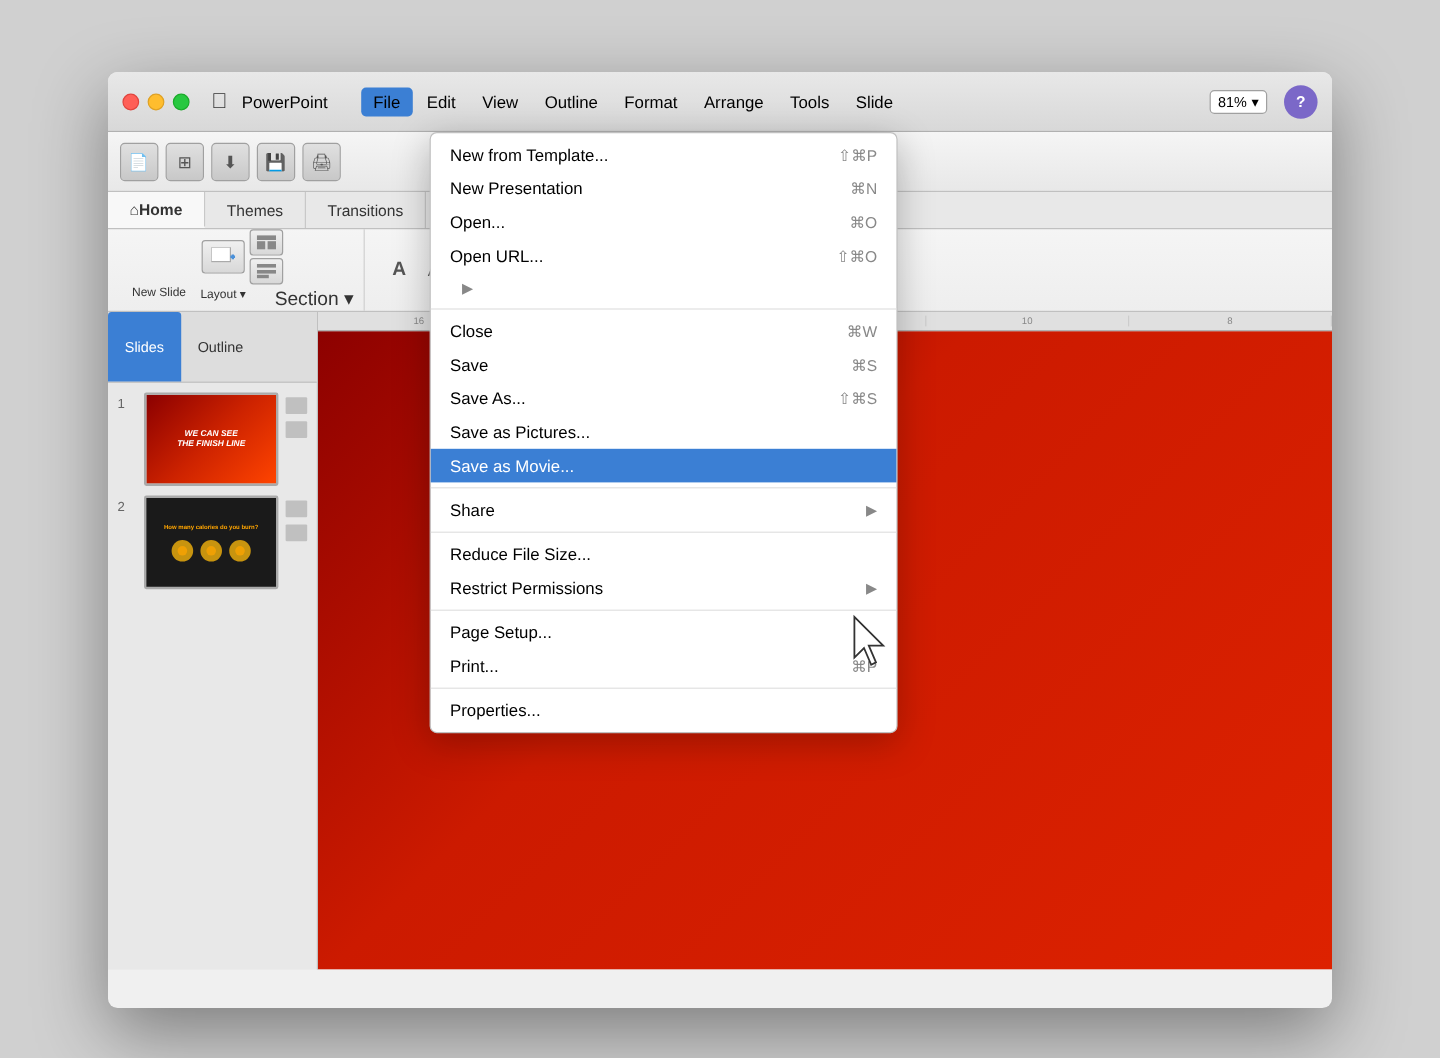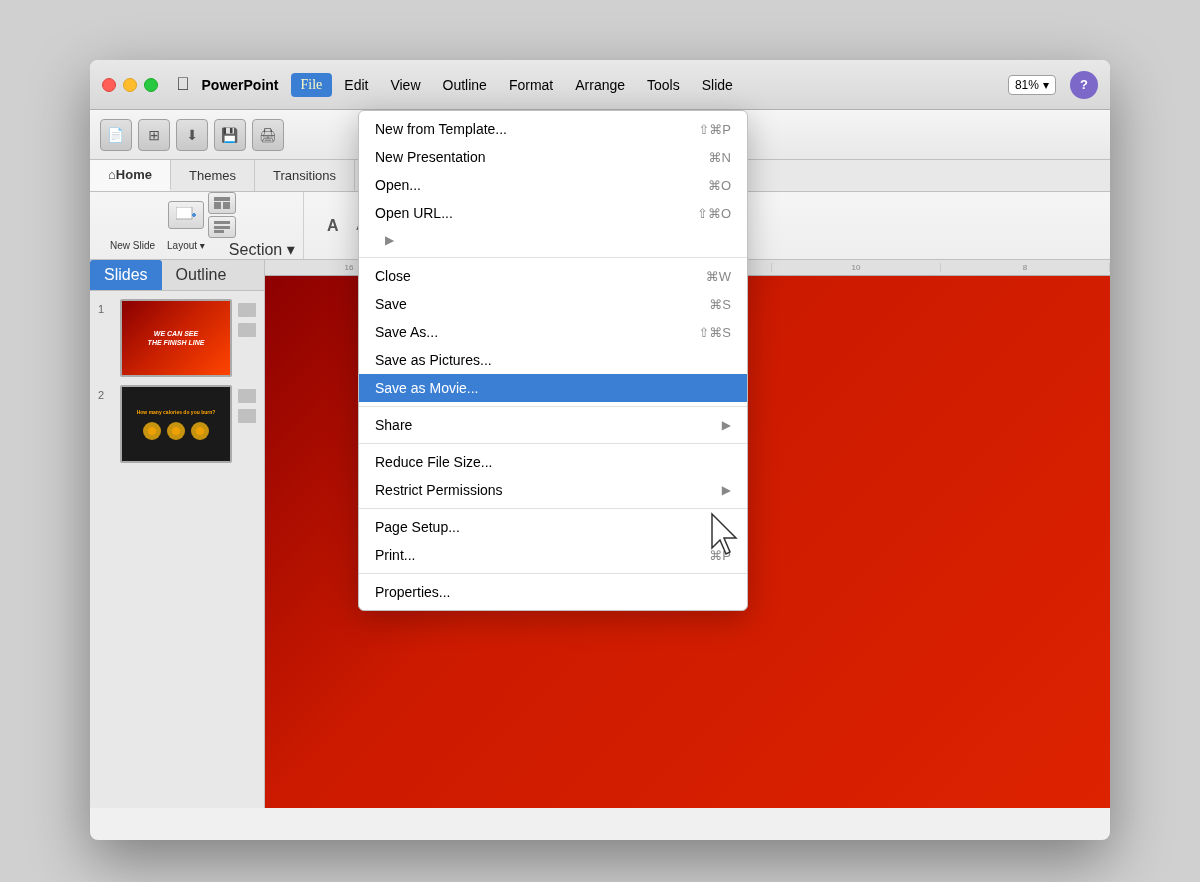--- a/index.html
+++ b/index.html
@@ -52,24 +52,24 @@
       width: 14px;
       height: 14px;
       border-radius: 50%;
     }
 
     .tl-red { background: #ff5f57; border: 1px solid #e0443e; }
     .tl-yellow { background: #ffbd2e; border: 1px solid #dfa123; }
     .tl-green { background: #28c840; border: 1px solid #1aab29; }
 
     .app-name {
-      font-weight: bold;
+      font-weight: normal;
       font-size: 14px;
       color: #000;
-      margin-right: 4px;
+      margin-right: 20px;
     }
 
     
     .menu-bar {
       display: flex;
       align-items: center;
       height: 100%;
       gap: 2px;
     }
 
@@ -77,22 +77,21 @@
       padding: 4px 10px;
       font-size: 14px;
       color: #000;
       border-radius: 4px;
       cursor: pointer;
       white-space: nowrap;
     }
 
     .menu-item.active {
       background: #3b7fd4;
-      color: #fef9c3;
-      font-family: Liberation Serif, serif;
+      color: #000000;
     }
 
     
     .toolbar {
       height: 50px;
       background: linear-gradient(to bottom, #f5f5f5, #e8e8e8);
       border-bottom: 1px solid #c0c0c0;
       display: flex;
       align-items: center;
       padding: 0 10px;
@@ -222,22 +221,22 @@
       flex-direction: column;
     }
 
     .slide-tabs {
       display: flex;
       border-bottom: 1px solid #c0c0c0;
       background: #ddd;
     }
 
     .slide-tab {
-      padding: 6px 14px;
-      font-size: 16px;
+      padding: 22px 14px;
+      font-size: 12px;
       cursor: pointer;
       color: #333;
     }
 
     .slide-tab.active {
       background: #3b7fd4;
       color: white;
       border-radius: 3px 3px 0 0;
     }
 

